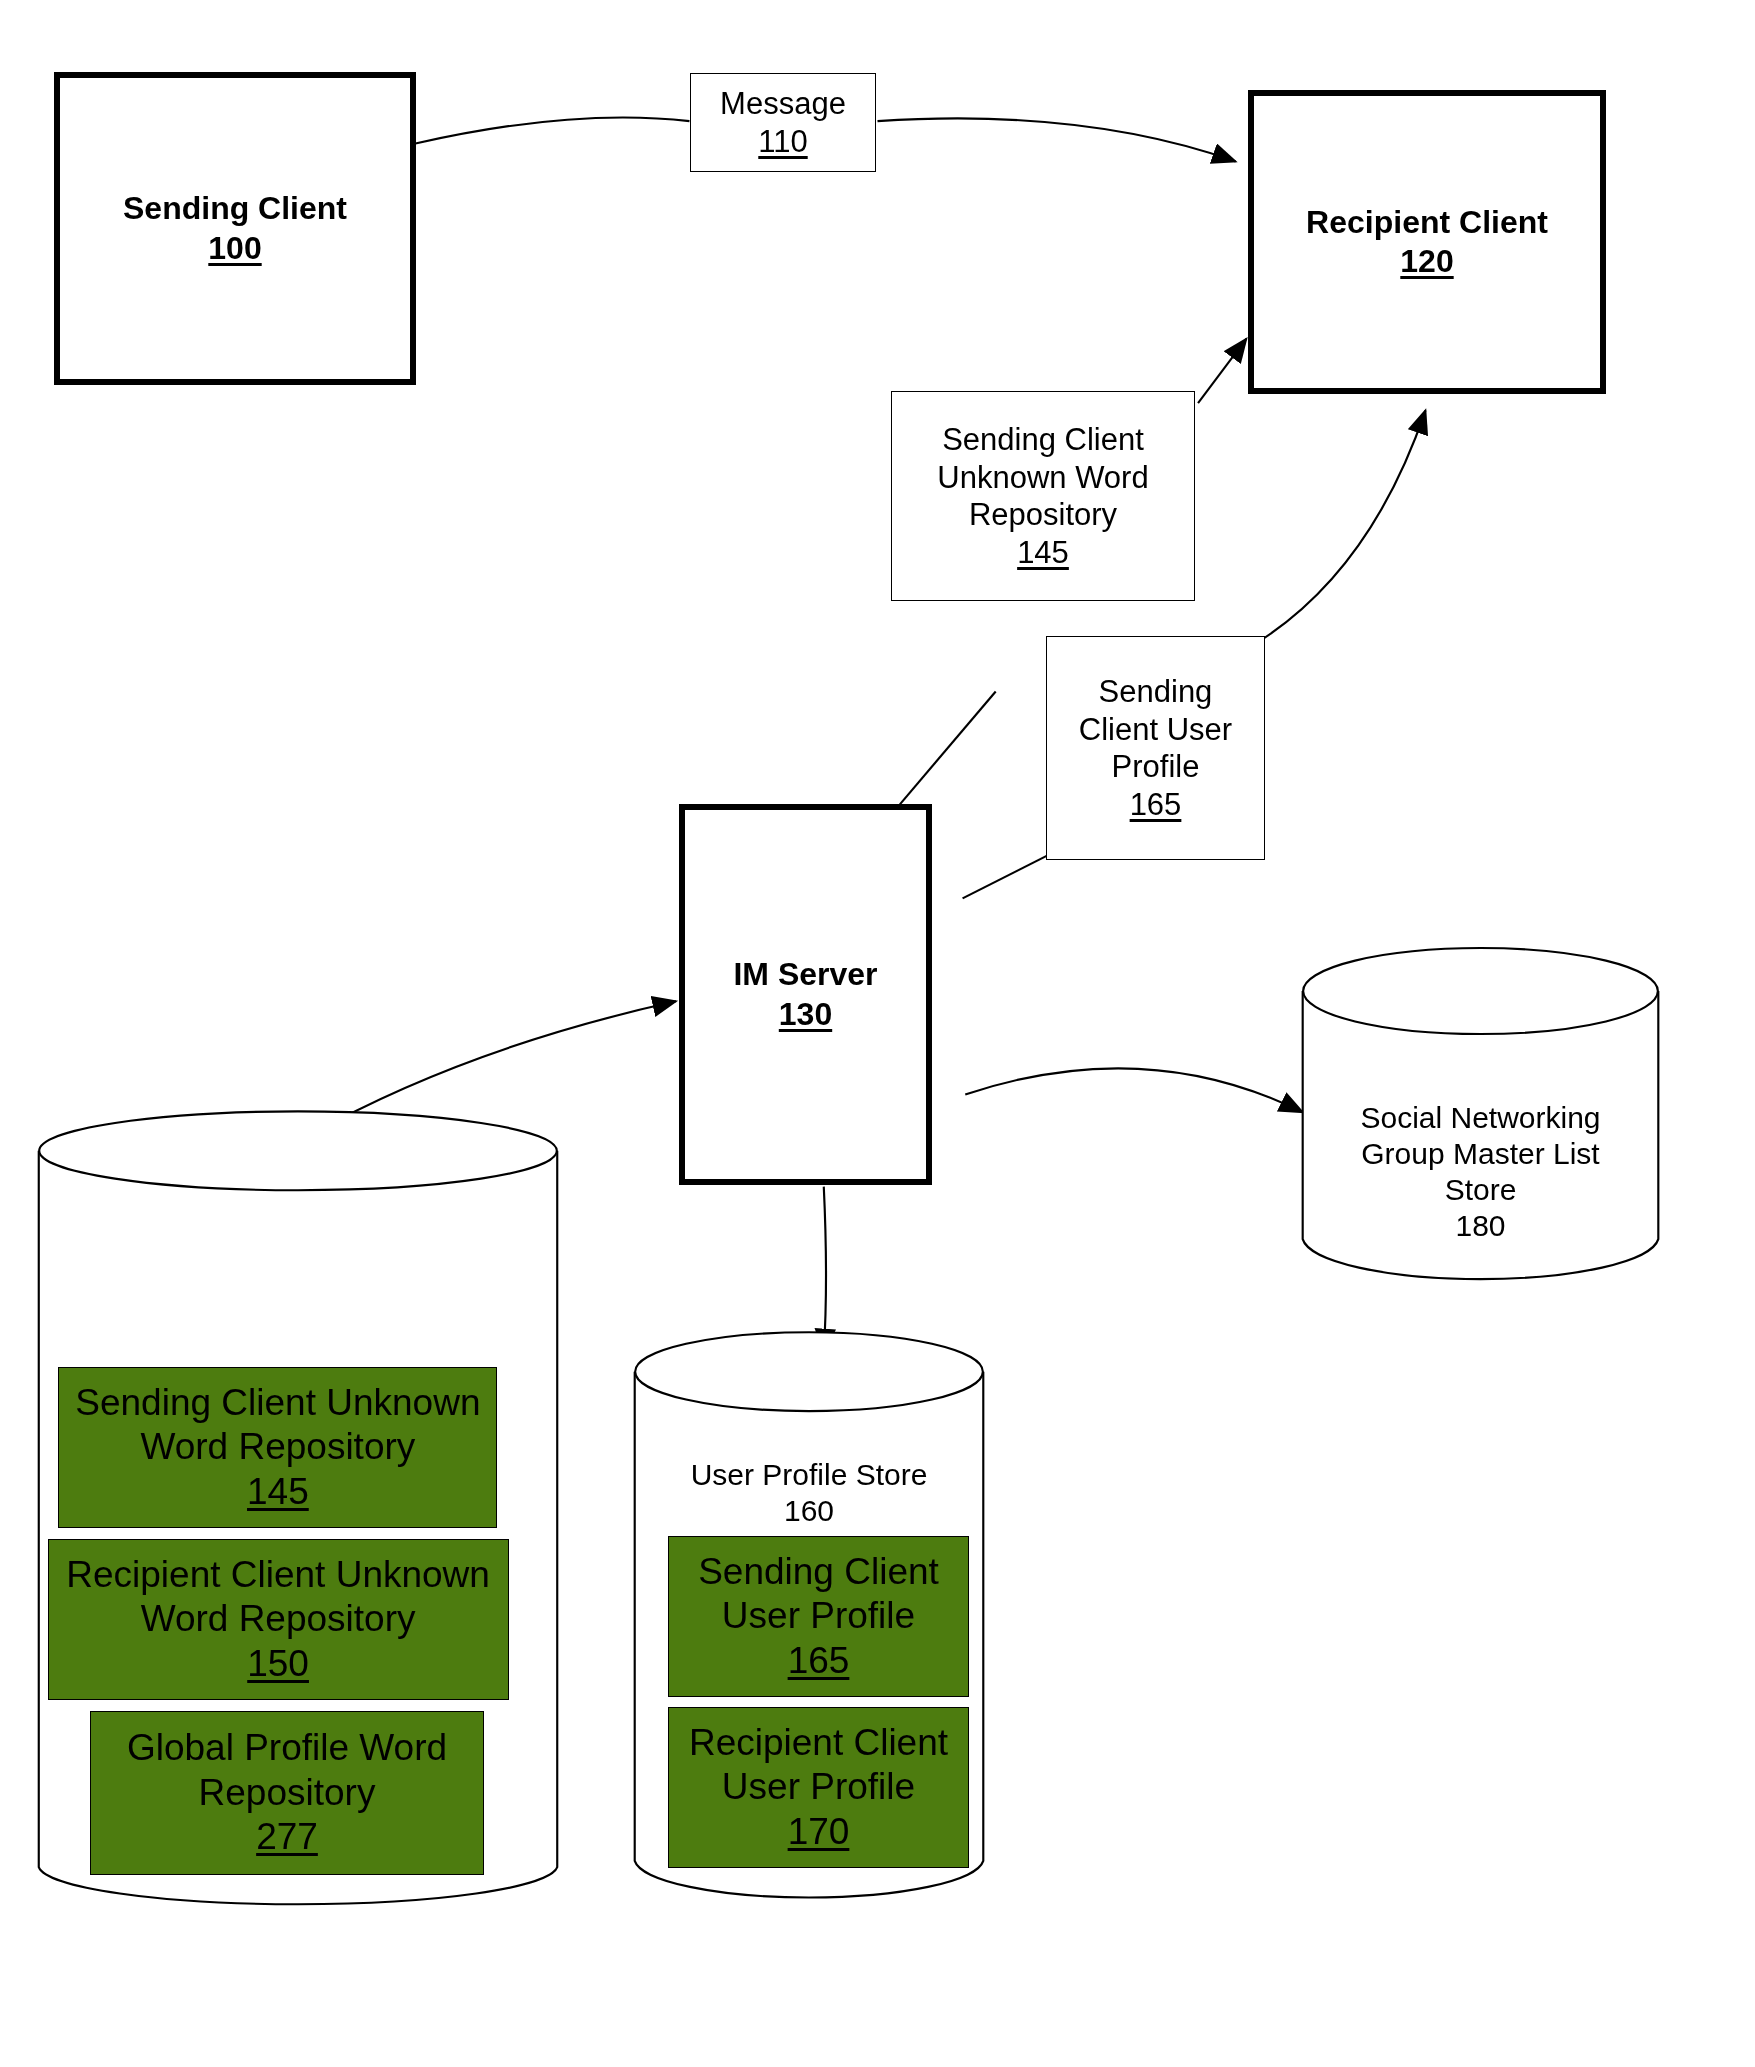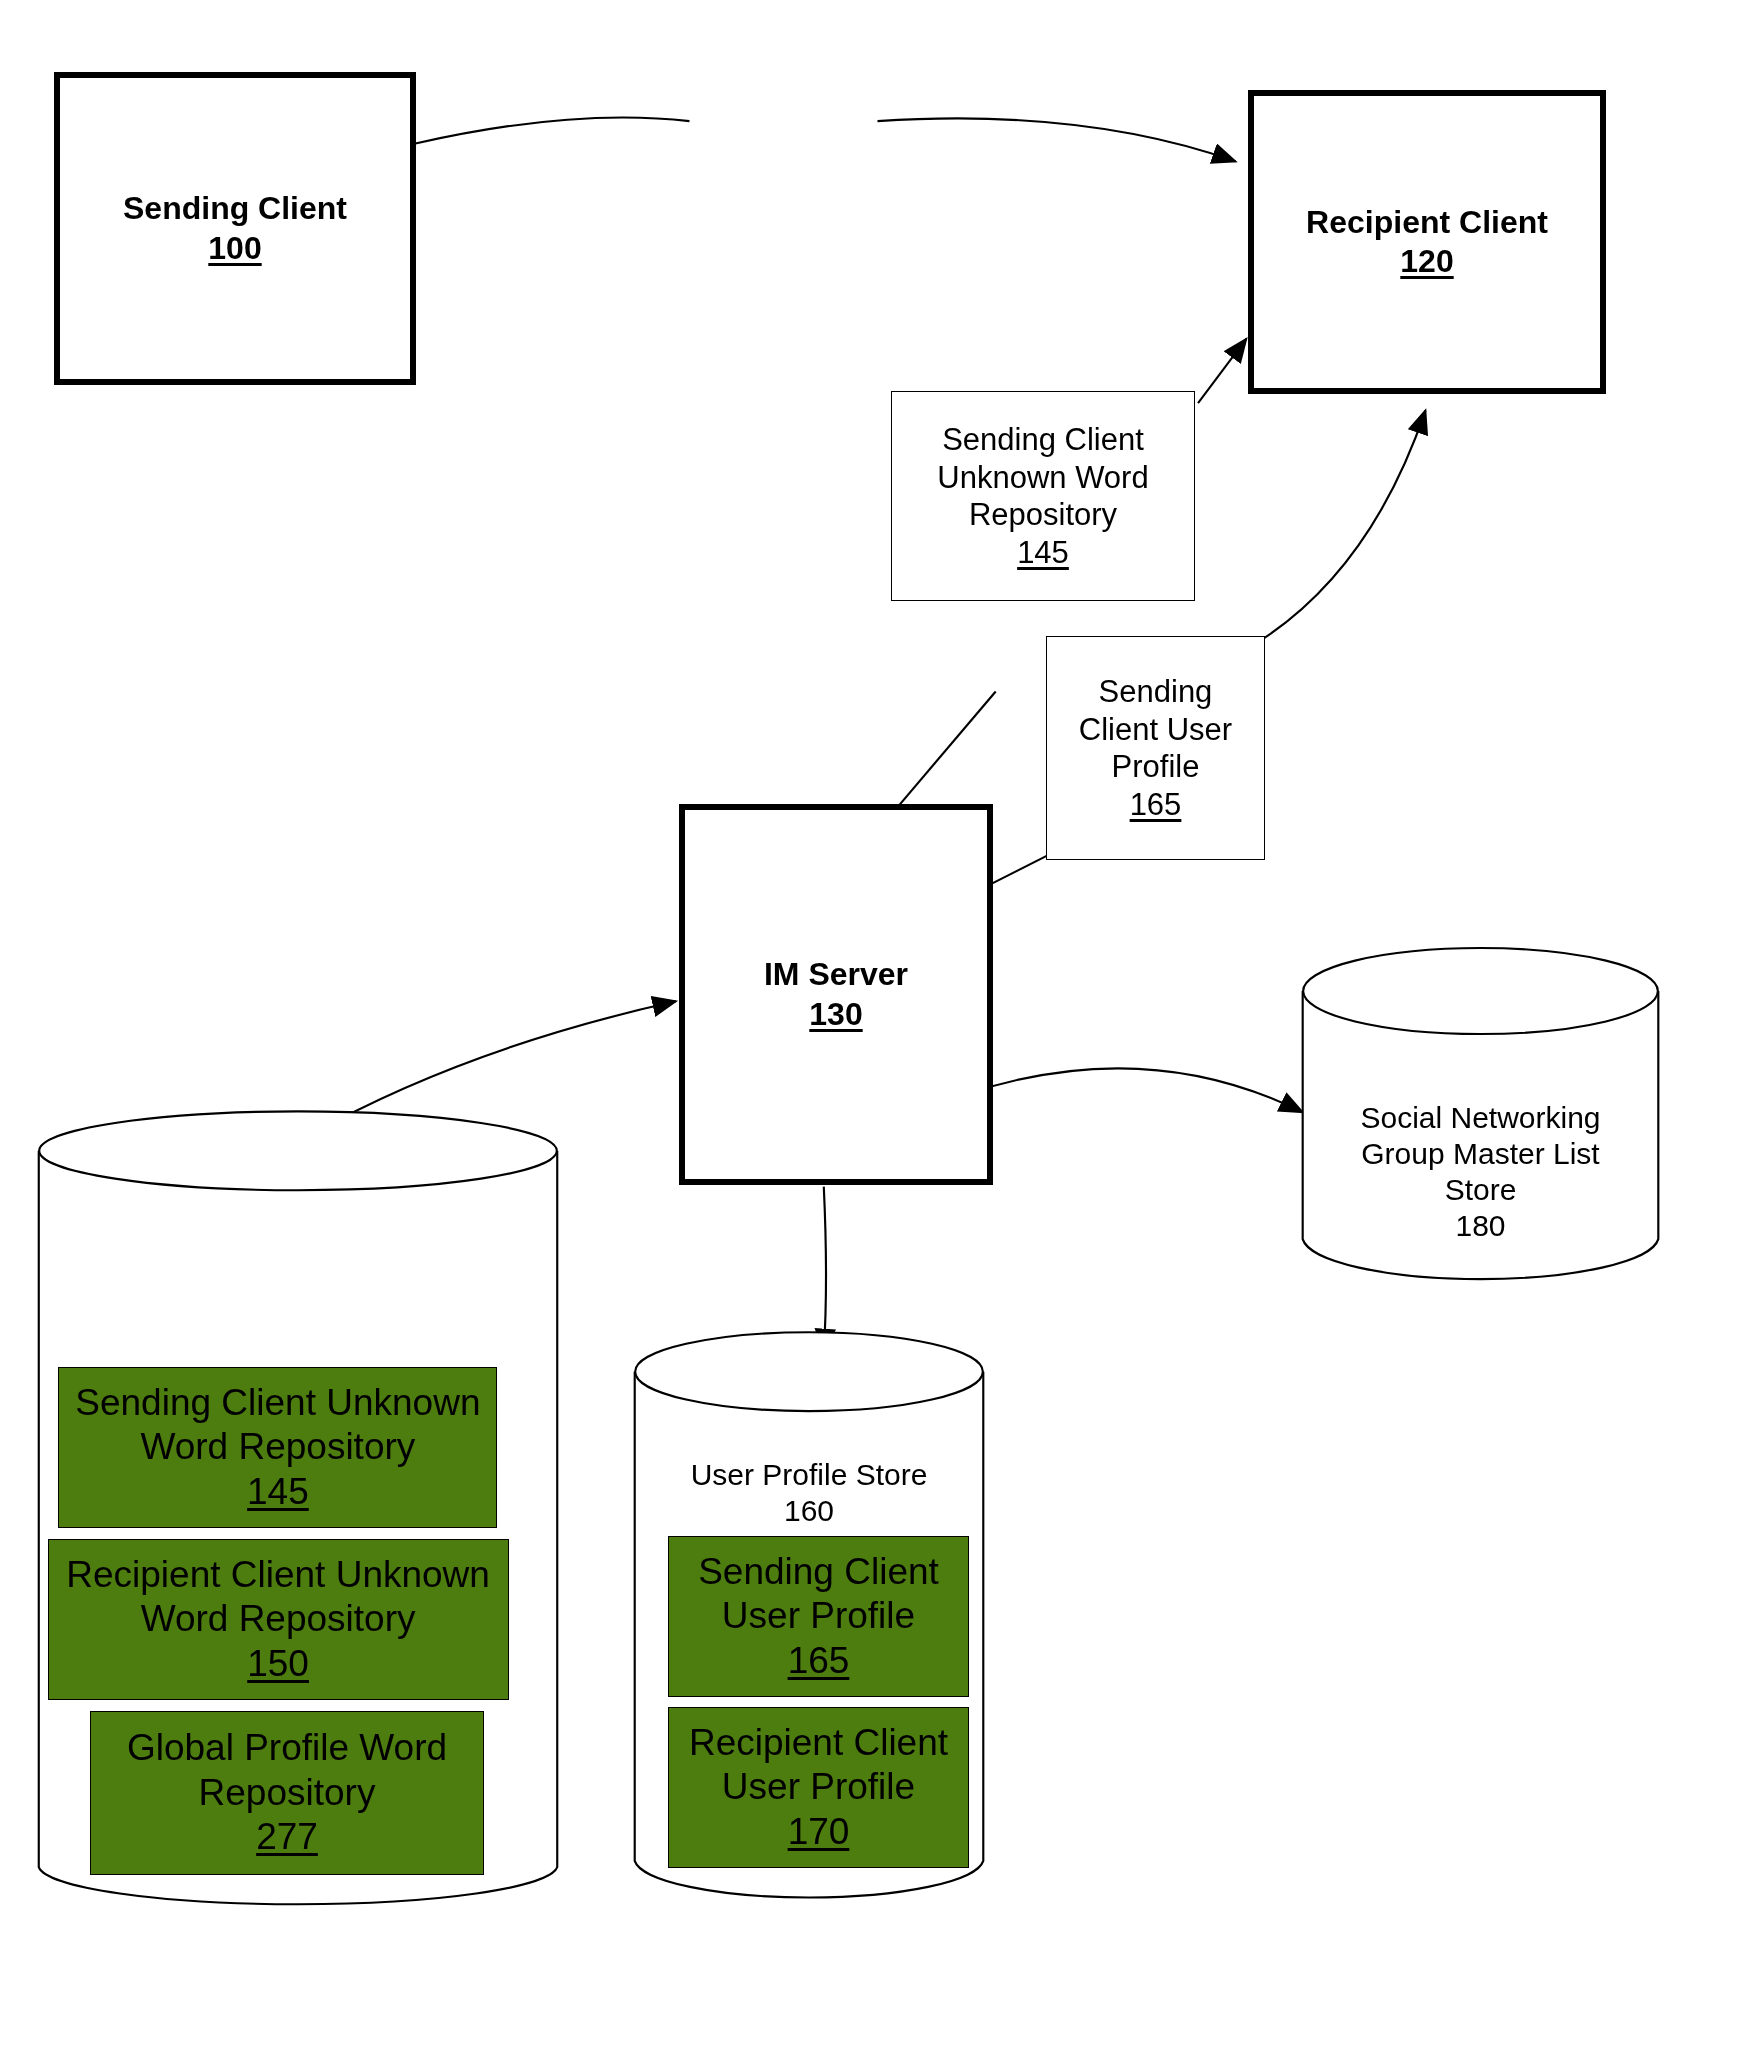--- a/index.html
+++ b/index.html
@@ -124,41 +124,45 @@
     <path d="M 920,1325 Q 925,1430 920,1510" fill="none" stroke="#000000" stroke-width="2.4" marker-end="url(#ah)"></path>
 
     <path d="M 1078,1222 Q 1280,1155 1455,1242" fill="none" stroke="#000000" stroke-width="2.4" marker-end="url(#ah)"></path>
   </svg>
 
   <div class="node proc-box" style="left:54px; top:72px; width:362px; height:313px;">
     <span class="label">Sending Client</span>
     <span class="ref">100</span>
   </div>
 
+  <div class="node thin-box" style="left:690px; top:73px; width:186px; height:99px;">
+    <span class="label">Message</span>
+    <span class="ref">110</span>
+  </div>
 
   <div class="node proc-box" style="left:1248px; top:90px; width:358px; height:304px;">
     <span class="label">Recipient Client</span>
     <span class="ref">120</span>
   </div>
 
   <div class="node thin-box" style="left:891px; top:391px; width:304px; height:210px;">
     <span class="label">Sending Client
 Unknown Word
 Repository</span>
     <span class="ref">145</span>
   </div>
 
   <div class="node thin-box" style="left:1046px; top:636px; width:219px; height:224px;text-align:center;">
     <span class="label">Sending
 Client User
 Profile</span>
     <span class="ref">165</span>
   </div>
 
-  <div class="node proc-box" style="left:679px; top:804px; width:314px; height:381px;">
+  <div class="node proc-box" style="left:679px; top:804px; width:253px; height:381px;">
     <span class="label">IM Server</span>
     <span class="ref">130</span>
   </div>
 
   <div class="cyl" style="left:36px; top:1115px; width:524px; height:788px;">
     <svg width="524" height="788" viewBox="0 0 585 880">
       <path d="M 3,40 L 3,840 A 290,44 0 0 0 582,840 L 582,40" fill="#ffffff" stroke="#000000" stroke-width="2.4"></path>
       <ellipse cx="292.5" cy="40" rx="289" ry="44" fill="#ffffff" stroke="#000000" stroke-width="2.4"></ellipse>
     </svg>
 

